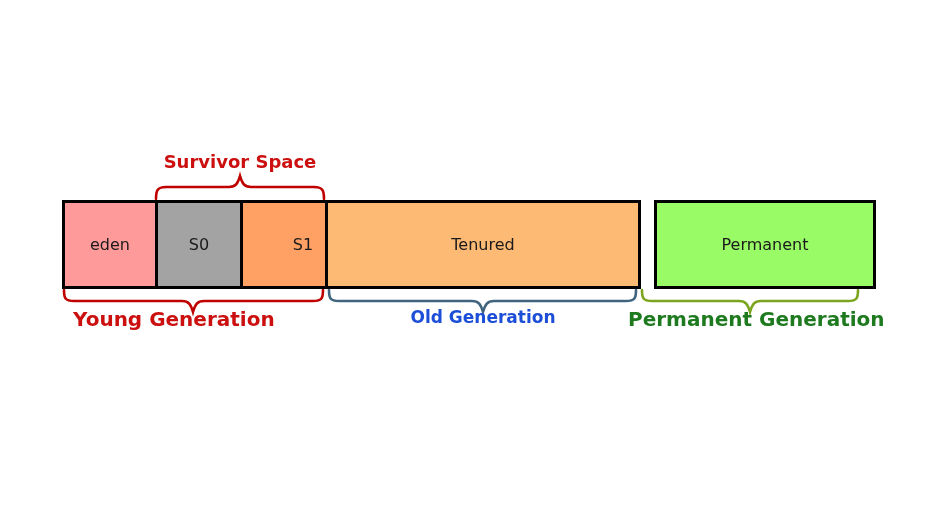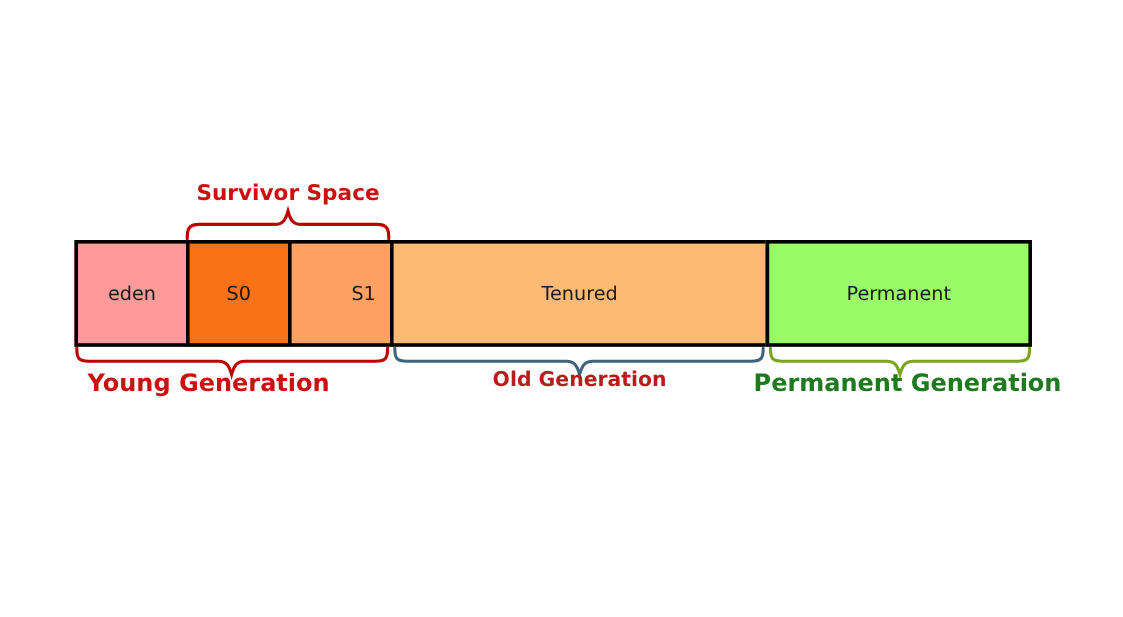--- a/index.html
+++ b/index.html
@@ -62,33 +62,33 @@
     <path d="M156,199 C156,191 157,187 166,187 L229,187 C236,187 238,183 240,176 C242,183 244,187 251,187 L314,187 C323,187 324,191 324,199" style="stroke: rgb(192, 0, 0);"></path>
     <path d="M64,290 C64,298 65,301 74,301 L182,301 C189,301 191,305 193,312 C195,305 197,301 204,301 L313,301 C322,301 323,298 323,290" style="stroke: rgb(192, 0, 0);"></path>
     <path d="M329,290 C329,298 330,301 339,301 L472,301 C479,301 481,305 483,312 C485,305 487,301 494,301 L626,301 C635,301 636,298 636,290" style="stroke: rgb(65, 100, 126);"></path>
     <path d="M642,290 C642,298 643,301 652,301 L739,301 C746,301 748,305 750,312 C752,305 754,301 761,301 L848,301 C857,301 858,298 858,290" style="stroke: rgb(124, 165, 31);"></path>
   </svg>
 
   <div class="bar">
     <div class="seg seg-eden" style="background-color: rgb(255, 154, 154);">
       <span>eden</span>
     </div>
-    <div class="seg seg-s0" style="background-color: #f97316;">
+    <div class="seg seg-s0" style="background-color: #a3a3a3;">
       <span>S0</span>
     </div>
     <div class="seg seg-s1" style="background-color: rgb(255, 160, 100); padding-left: 38px;">
       <span>S1</span>
     </div>
     <div class="seg seg-tenured" style="background-color: #fdba74;">
       <span>Tenured</span>
     </div>
-    <div class="seg seg-permanent" style="background-color: rgb(153, 251, 102);">
+    <div class="seg seg-permanent" style="background-color: rgb(153, 251, 102); margin-left: 16px;">
       <span>Permanent</span>
     </div>
   </div>
 
   <div class="anno anno-young" style="color: rgb(204, 16, 16);">Young Generation</div>
 
-  <div class="anno anno-old" style="color: #b91c1c;">Old Generation</div>
+  <div class="anno anno-old" style="color: #1d4ed8;">Old Generation</div>
 
   <div class="anno anno-permanent" style="color: rgb(30, 122, 30);">Permanent Generation</div>
 
 </div>
 
 </body></html>

